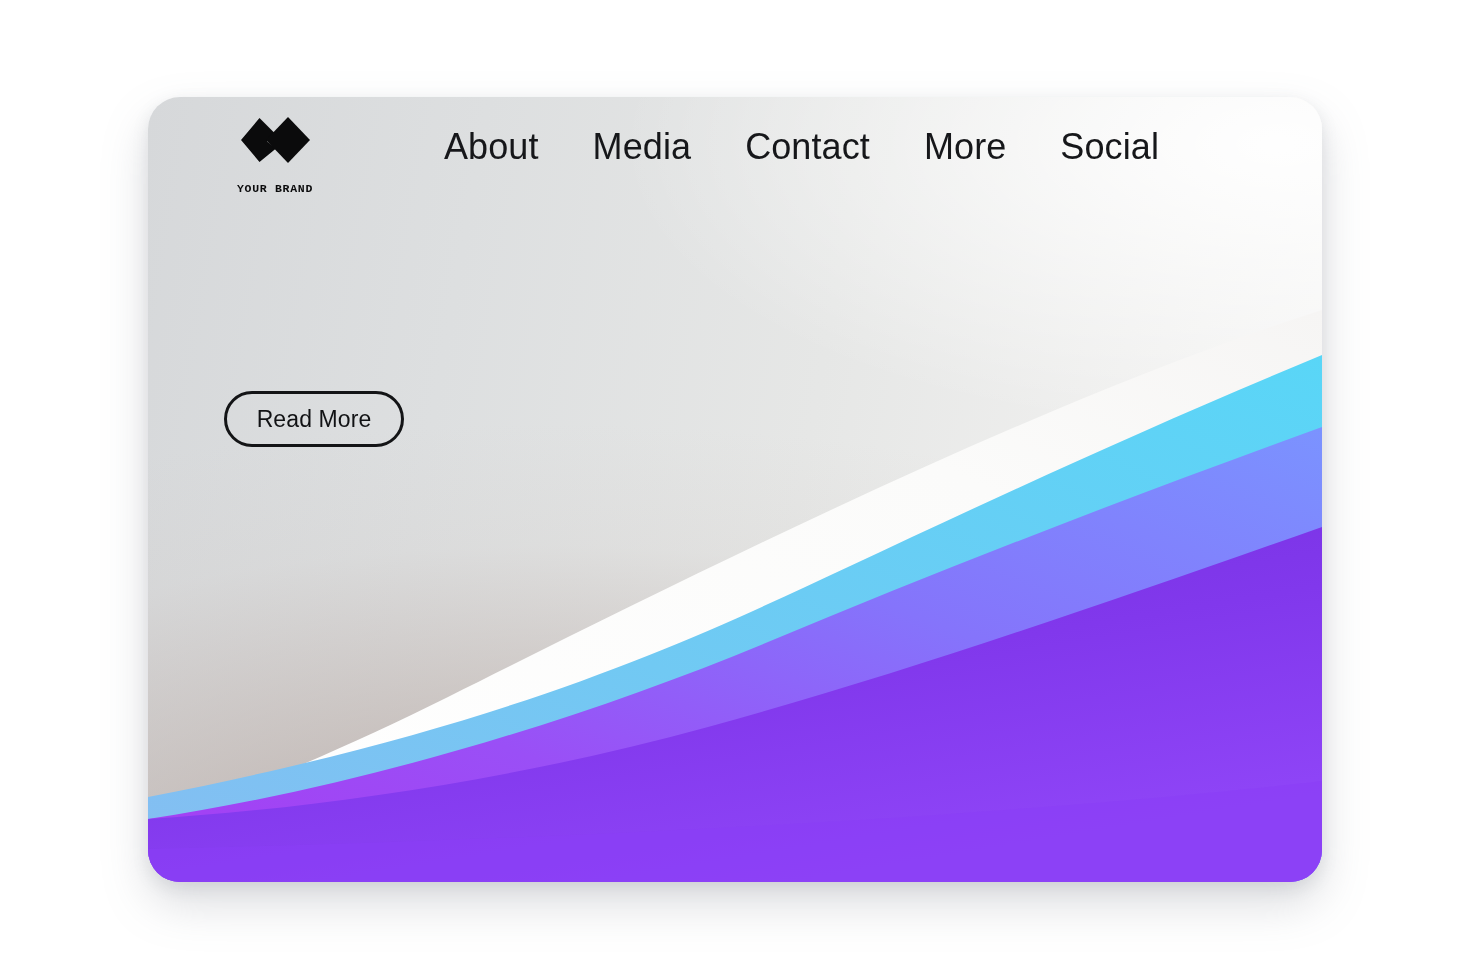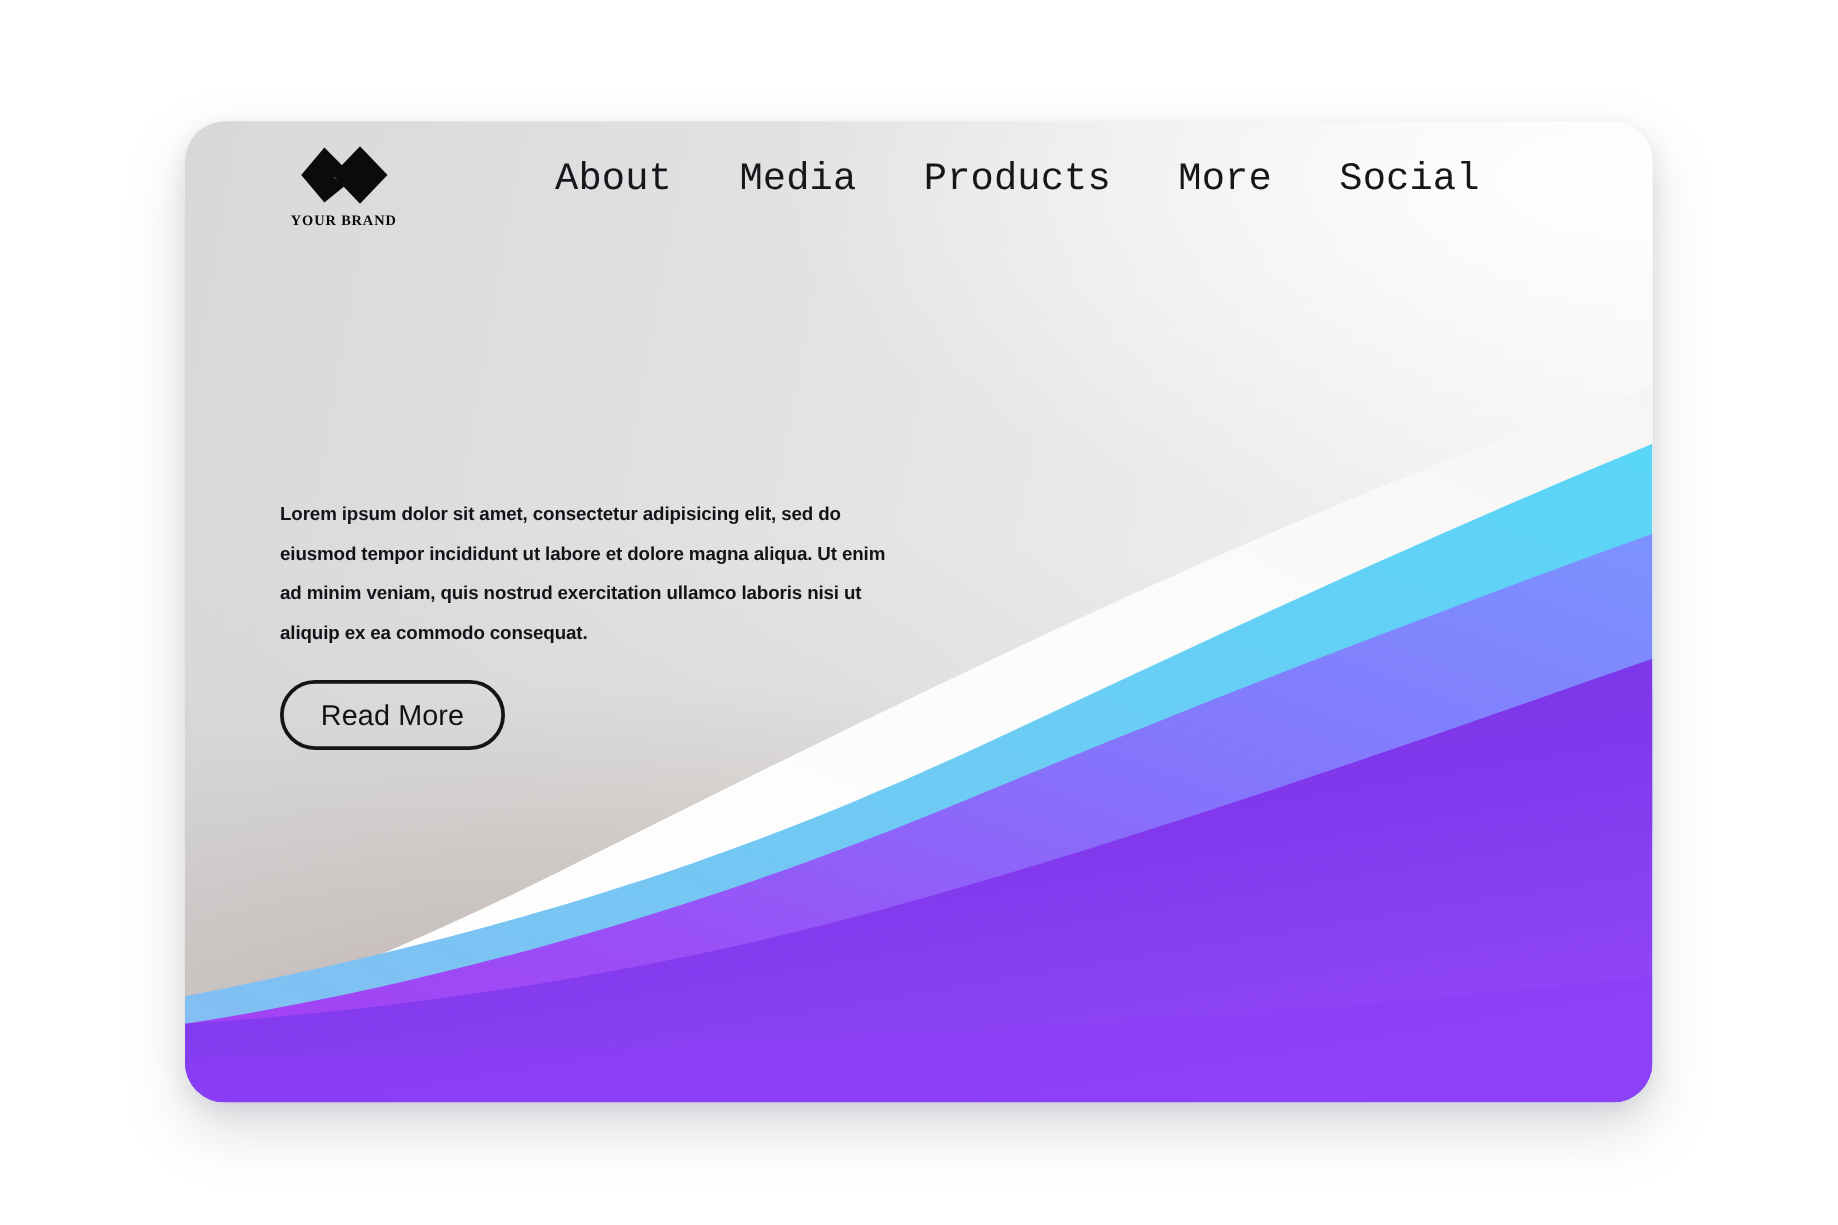--- a/index.html
+++ b/index.html
@@ -74,46 +74,46 @@
     align-items: center;
   }
 
   .brand-mark {
     width: 74px;
     height: 52px;
     display: block;
   }
 
   .brand-name {
-    margin-top: 5px;
+    margin-top: 16px;
     font-size: 11.5px;
     font-weight: bold;
     letter-spacing: 0.7px;
     color: #0b0b0c;
-    font-family: Liberation Serif, serif;
+    font-family: Liberation Mono, monospace;
     white-space: nowrap;
   }
 
   .nav {
     position: absolute;
     left: 296px;
     top: 29px;
     display: flex;
     align-items: center;
     gap: 54px;
   }
 
   .nav-item {
-    font-size: 31px;
+    font-size: 36px;
     font-weight: 500;
     color: #16171a;
     letter-spacing: 0.1px;
     text-decoration: none;
     white-space: nowrap;
-    font-family: Liberation Mono, monospace;
+    font-family: Liberation Sans, sans-serif;
     cursor: pointer;
   }
 
   
   .hero {
     position: absolute;
     left: 76px;
     top: 272px;
     width: 560px;
     z-index: 6;
@@ -216,28 +216,27 @@
           <path d="M21.5,4 L38,20.5 L29,27.5 L38,34.5 L21.5,48 L3,26 Z" fill="#0b0b0c"></path>
 
           <path d="M50,3 L72,26 L50,49 L28,26 Z" fill="#0b0b0c"></path>
         </svg>
         <div class="brand-name">YOUR BRAND</div>
       </div>
 
       <nav class="nav">
         <a class="nav-item" href="#">About</a>
         <a class="nav-item" href="#">Media</a>
-        <a class="nav-item" href="#">Products</a>
+        <a class="nav-item" href="#">Contact</a>
         <a class="nav-item" href="#">More</a>
         <a class="nav-item" href="#">Social</a>
       </nav>
 
     </div>
 
     <div class="hero">
 
-      <p class="hero-copy">Lorem ipsum dolor sit amet, consectetur adipisicing elit, sed do eiusmod tempor incididunt ut labore et dolore magna aliqua. Ut enim ad minim veniam, quis nostrud exercitation ullamco laboris nisi ut aliquip ex ea commodo consequat.</p>
 
       <button class="cta">Read More</button>
     </div>
 
   </div>
 </div>
 
 </body></html>

